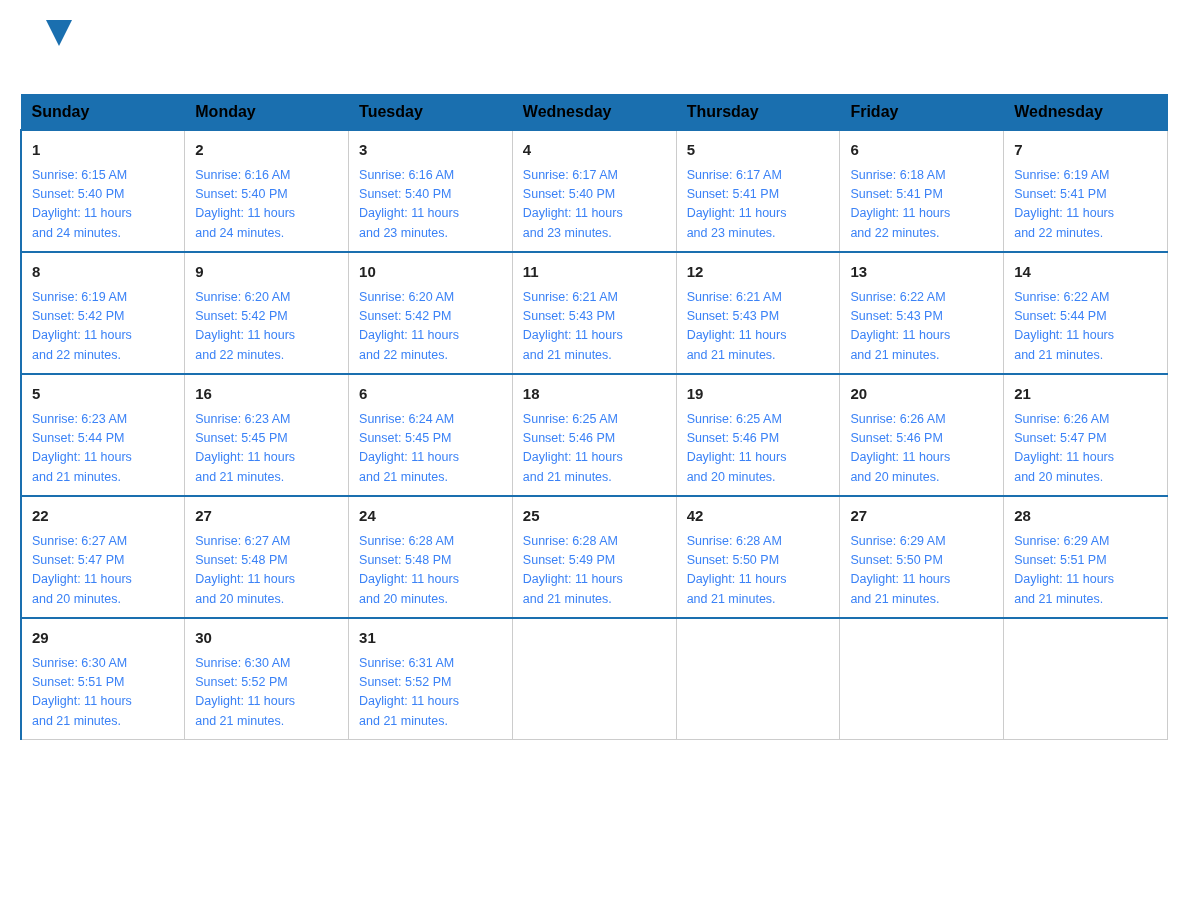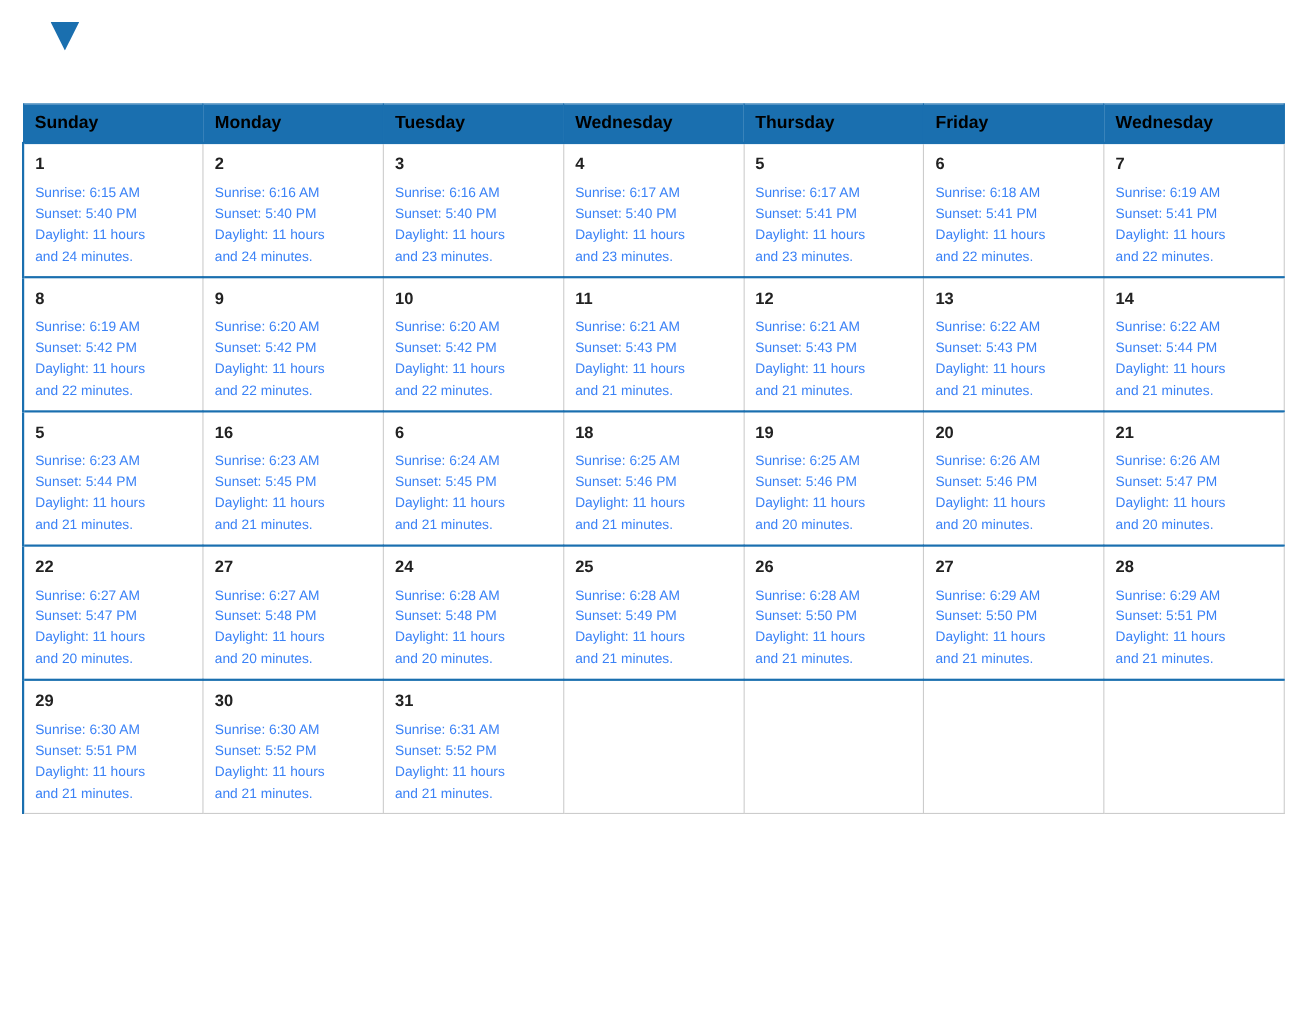--- a/index.html
+++ b/index.html
@@ -332,21 +332,21 @@
       </td>
         <td>
         <span class="day-number">25</span>
         <div class="day-info">
           Sunrise: 6:28 AM<br>
           Sunset: 5:49 PM<br>
           Daylight: 11 hours<br> and 21 minutes.
         </div>
       </td>
         <td>
-        <span class="day-number">26</span>
+        <span class="day-number">42</span>
         <div class="day-info">
           Sunrise: 6:28 AM<br>
           Sunset: 5:50 PM<br>
           Daylight: 11 hours<br> and 21 minutes.
         </div>
       </td>
         <td>
         <span class="day-number">27</span>
         <div class="day-info">
           Sunrise: 6:29 AM<br>

